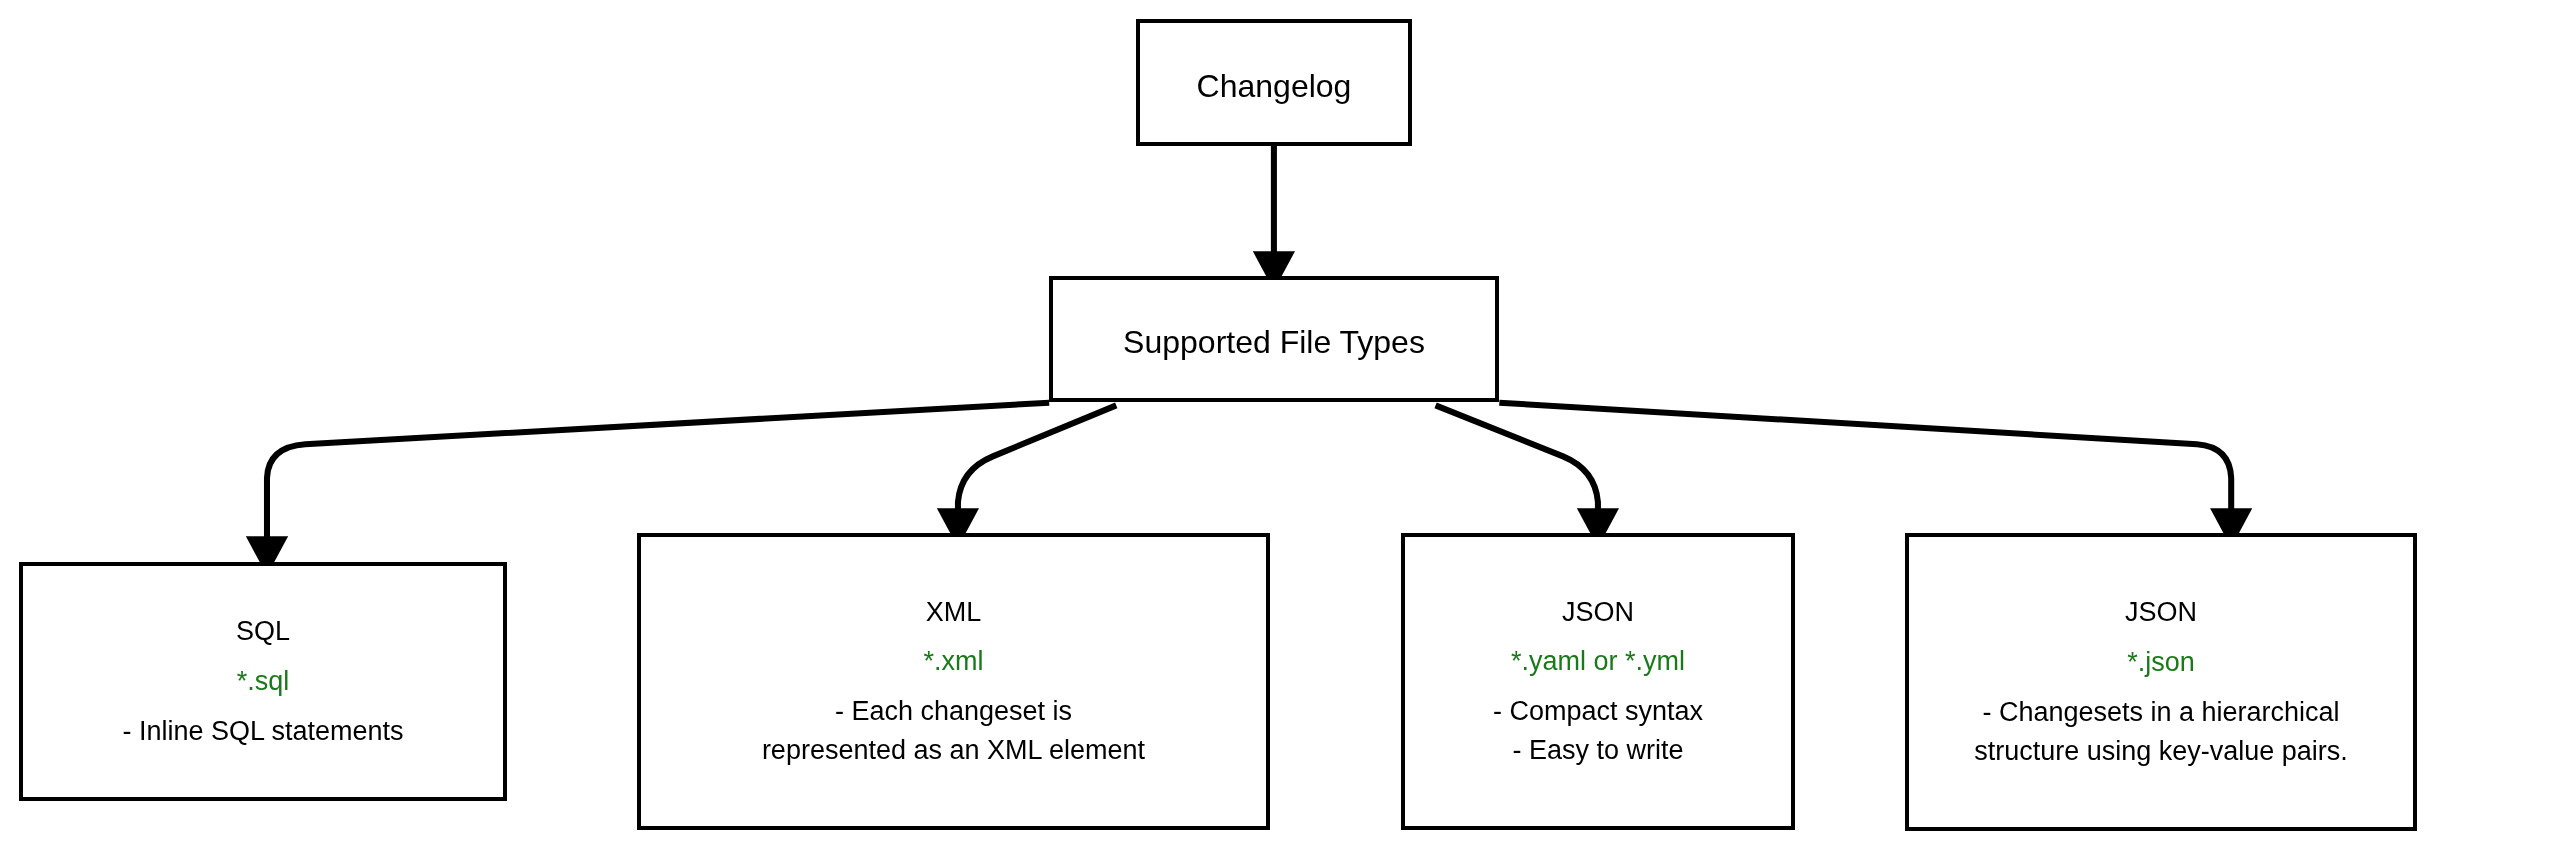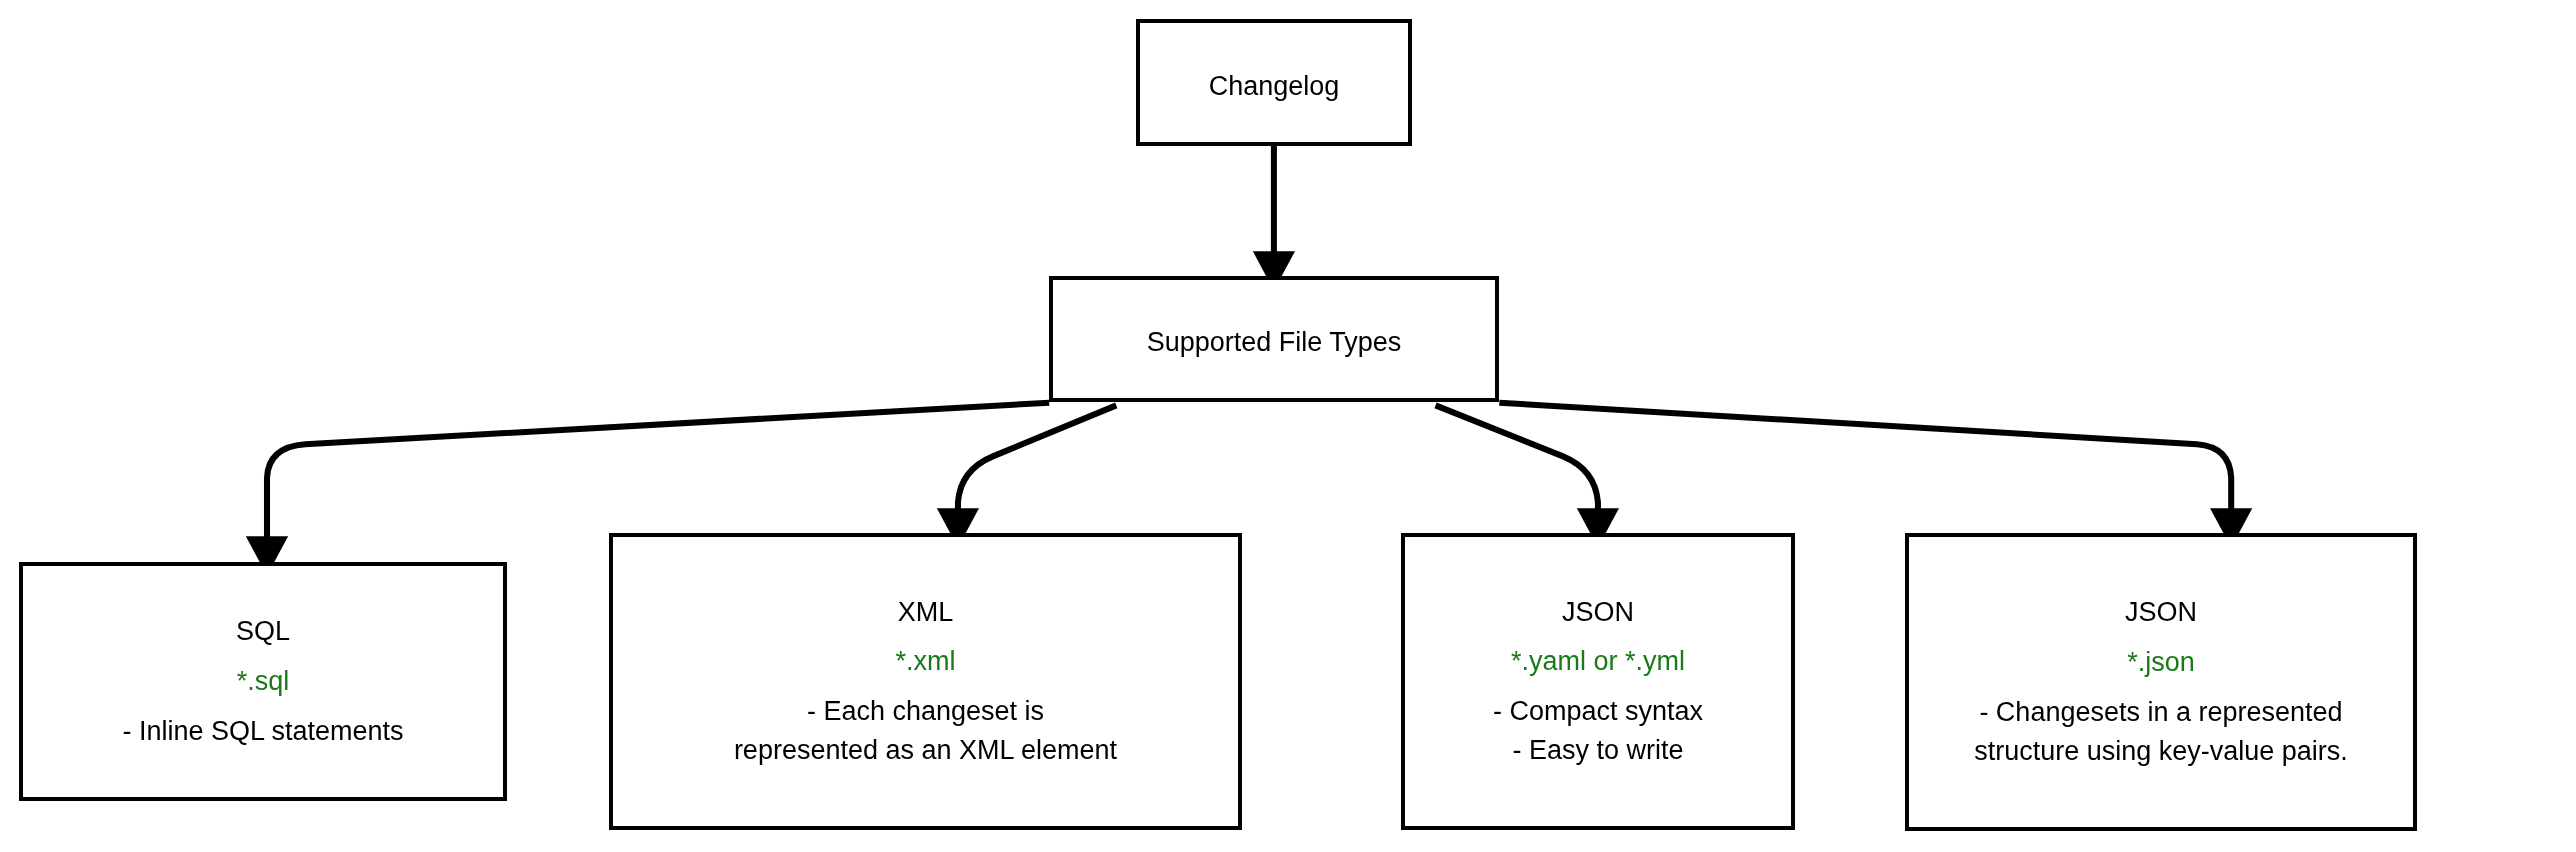--- a/index.html
+++ b/index.html
@@ -52,29 +52,29 @@
   .desc-line {
     font-size: 27px;
     margin-top: 14.8px;
   }
   .desc-line + .desc-line {
     margin-top: 4px;
   }
   
   .node-root .node-line,
   .node-mid .node-line {
-    font-size: 27px;
+    font-size: 32px;
     margin-top: 8px;
   }
 
   
   #node-changelog { left: 1136px; top: 19px;  width: 276px; height: 127px; }
   #node-supported { left: 1049px; top: 276px; width: 450px; height: 126px; }
   #node-sql       { left: 19px;   top: 562px; width: 488px; height: 239px; }
-  #node-xml       { left: 609px;  top: 533px; width: 633px; height: 297px; }
+  #node-xml       { left: 637px;  top: 533px; width: 633px; height: 297px; }
   #node-yaml      { left: 1401px; top: 533px; width: 394px; height: 297px; }
   #node-json      { left: 1905px; top: 533px; width: 512px; height: 298px; }
 </style>
 </head>
 <body>
 
 <div id="canvas">
 
   <svg id="edge-layer" viewBox="0 0 3840 1271">
     <defs>
@@ -118,18 +118,18 @@
   <div class="node node-leaf" id="node-yaml">
     <span class="node-line title-line">JSON</span>
     <span class="node-line ext-line">*.yaml or *.yml</span>
     <span class="node-line desc-line">- Compact syntax</span>
     <span class="node-line desc-line">- Easy to write</span>
   </div>
 
   <div class="node node-leaf" id="node-json">
     <span class="node-line title-line">JSON</span>
     <span class="node-line ext-line">*.json</span>
-    <span class="node-line desc-line">- Changesets in a represented</span>
+    <span class="node-line desc-line">- Changesets in a hierarchical</span>
     <span class="node-line desc-line">structure using key-value pairs.</span>
   </div>
 
 </div>
 
 
 </body></html>

